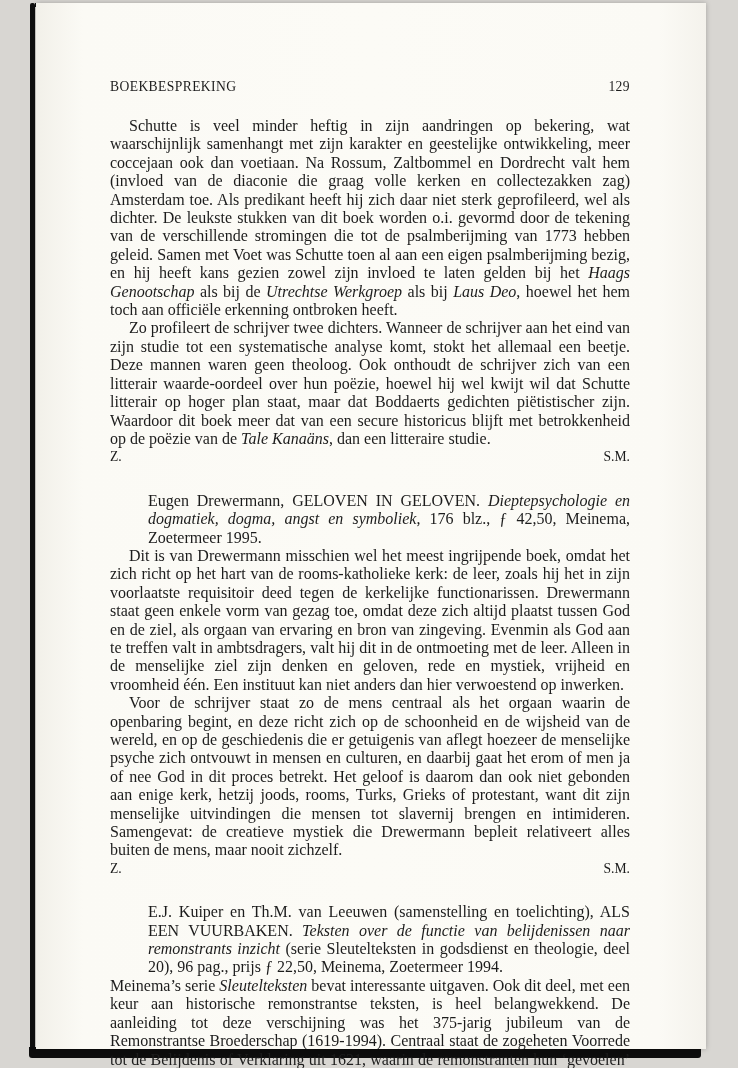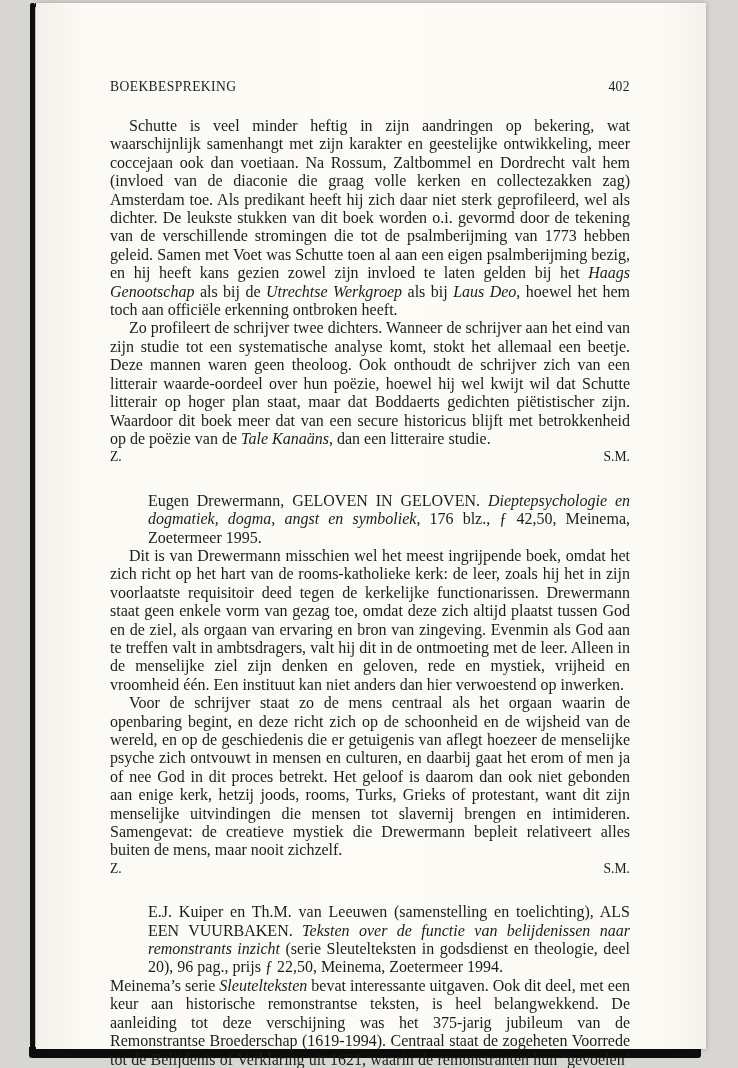--- a/index.html
+++ b/index.html
@@ -46,21 +46,21 @@
 <body>
 
 <div class="edge edge-left"></div>
 <div class="edge edge-top"></div>
 <div class="edge edge-bottom"></div>
 
 <div class="page">
   <div class="content">
     <div class="running-header">
       <span>BOEKBESPREKING</span>
-      <span>402</span>
+      <span>129</span>
     </div>
     <div class="article">
         <p class="para indent"><span>Schutte is veel minder heftig in zijn aandringen op bekering, wat waarschijnlijk samenhangt met zijn karakter en geestelijke ontwikkeling, meer coccejaan ook dan voetiaan. Na Rossum, Zaltbommel en Dordrecht valt hem (invloed van de diaconie die graag volle kerken en collectezakken zag) Amsterdam toe. Als predikant heeft hij zich daar niet sterk geprofileerd, wel als dichter. De leukste stukken van dit boek worden o.i. gevormd door de tekening van de verschillende stromingen die tot de psalmberijming van 1773 hebben geleid. Samen met Voet was Schutte toen al aan een eigen psalmberijming bezig, en hij heeft kans gezien zowel zijn invloed te laten gelden bij het </span><span class="i">Haags Genootschap</span><span> als bij de </span><span class="i">Utrechtse Werkgroep</span><span> als bij </span><span class="i">Laus Deo</span><span>, hoewel het hem toch aan officiële erkenning ontbroken heeft.</span></p>
         <p class="para indent"><span>Zo profileert de schrijver twee dichters. Wanneer de schrijver aan het eind van zijn studie tot een systematische analyse komt, stokt het allemaal een beetje. Deze mannen waren geen theoloog. Ook onthoudt de schrijver zich van een litterair waarde-oordeel over hun poëzie, hoewel hij wel kwijt wil dat Schutte litterair op hoger plan staat, maar dat Boddaerts gedichten piëtistischer zijn. Waardoor dit boek meer dat van een secure historicus blijft met betrokkenheid op de poëzie van de </span><span class="i">Tale Kanaäns</span><span>, dan een litteraire studie.</span></p>
         <div class="sig-row">
           <span>Z.</span>
           <span>S.M.</span>
         </div>
         <p class="citation"><span>Eugen Drewermann, GELOVEN IN GELOVEN. </span><span class="i">Dieptepsychologie en dogmatiek, dogma, angst en symboliek</span><span>, 176 blz., ƒ 42,50, Meinema, Zoetermeer 1995.</span></p>
         <p class="para indent"><span>Dit is van Drewermann misschien wel het meest ingrijpende boek, omdat het zich richt op het hart van de rooms-katholieke kerk: de leer, zoals hij het in zijn voorlaatste requisitoir deed tegen de kerkelijke functionarissen. Drewermann staat geen enkele vorm van gezag toe, omdat deze zich altijd plaatst tussen God en de ziel, als orgaan van ervaring en bron van zingeving. Evenmin als God aan te treffen valt in ambtsdragers, valt hij dit in de ontmoeting met de leer. Alleen in de menselijke ziel zijn denken en geloven, rede en mystiek, vrijheid en vroomheid één. Een instituut kan niet anders dan hier verwoestend op inwerken.</span></p>

